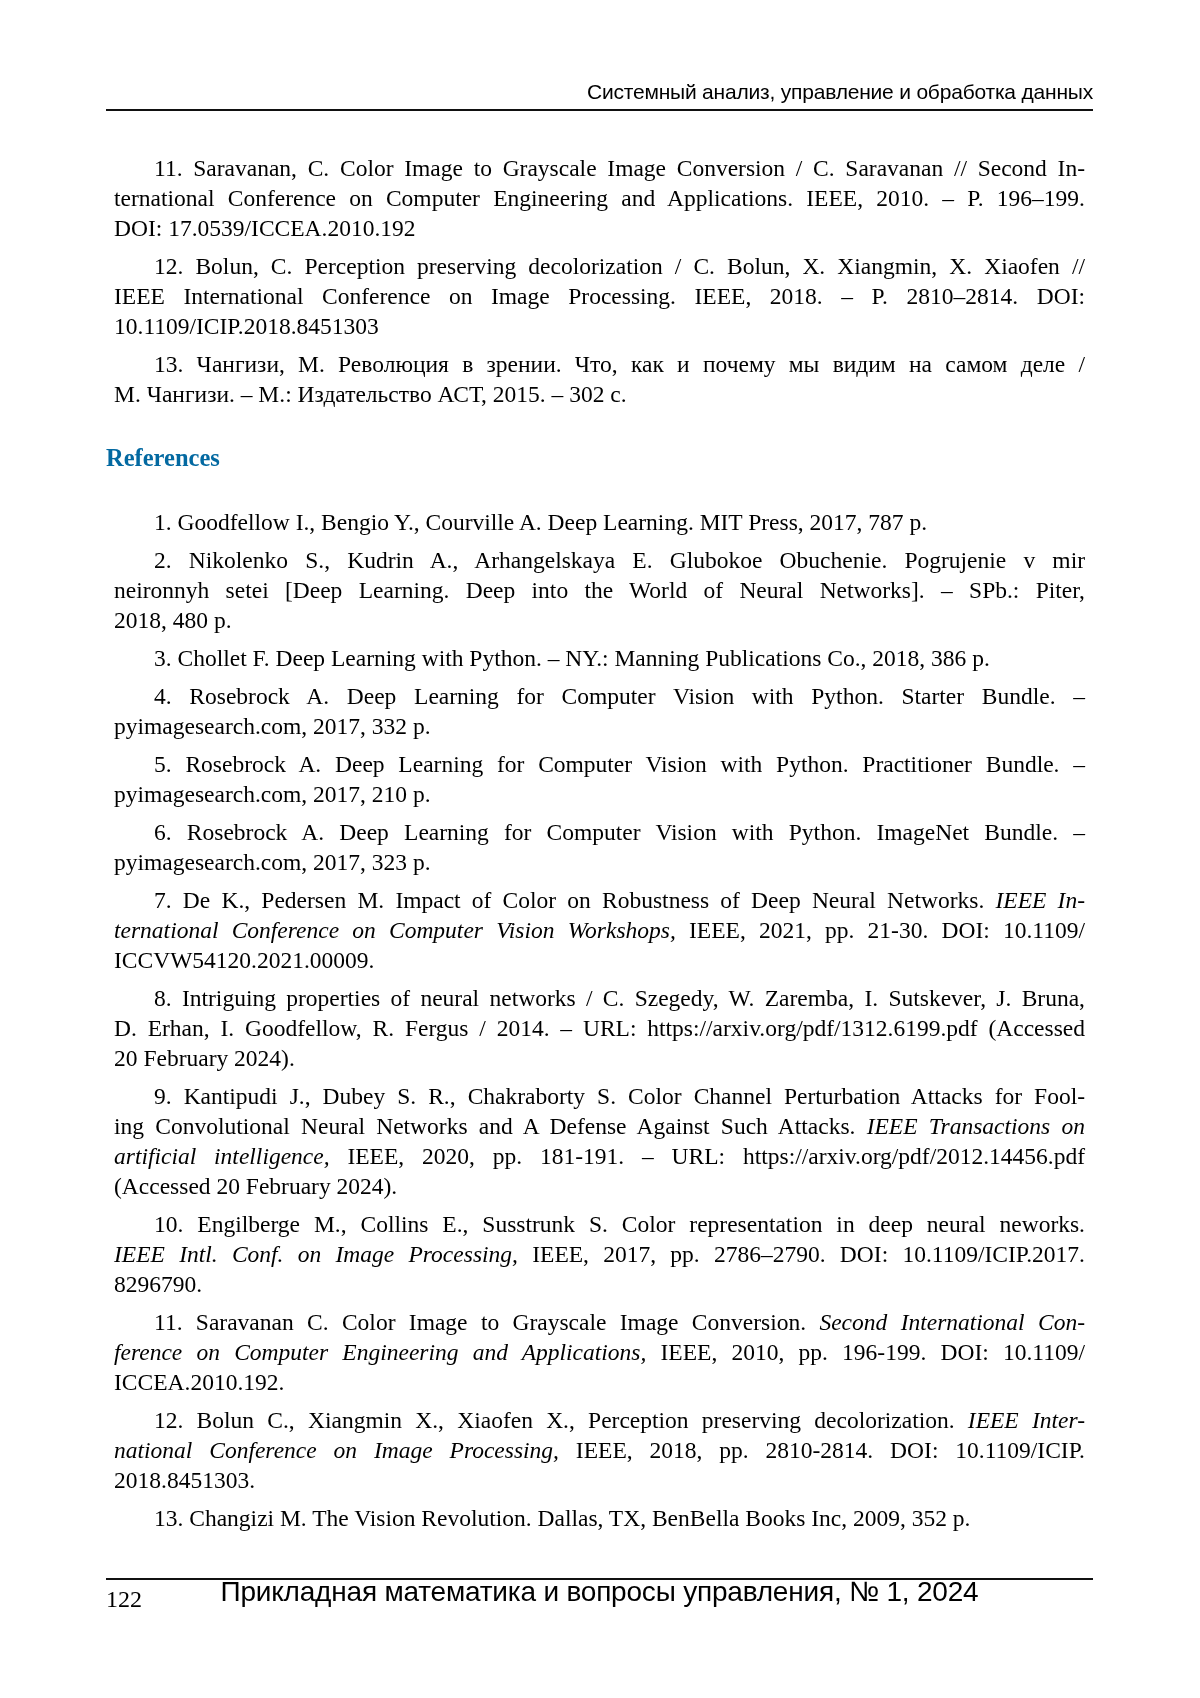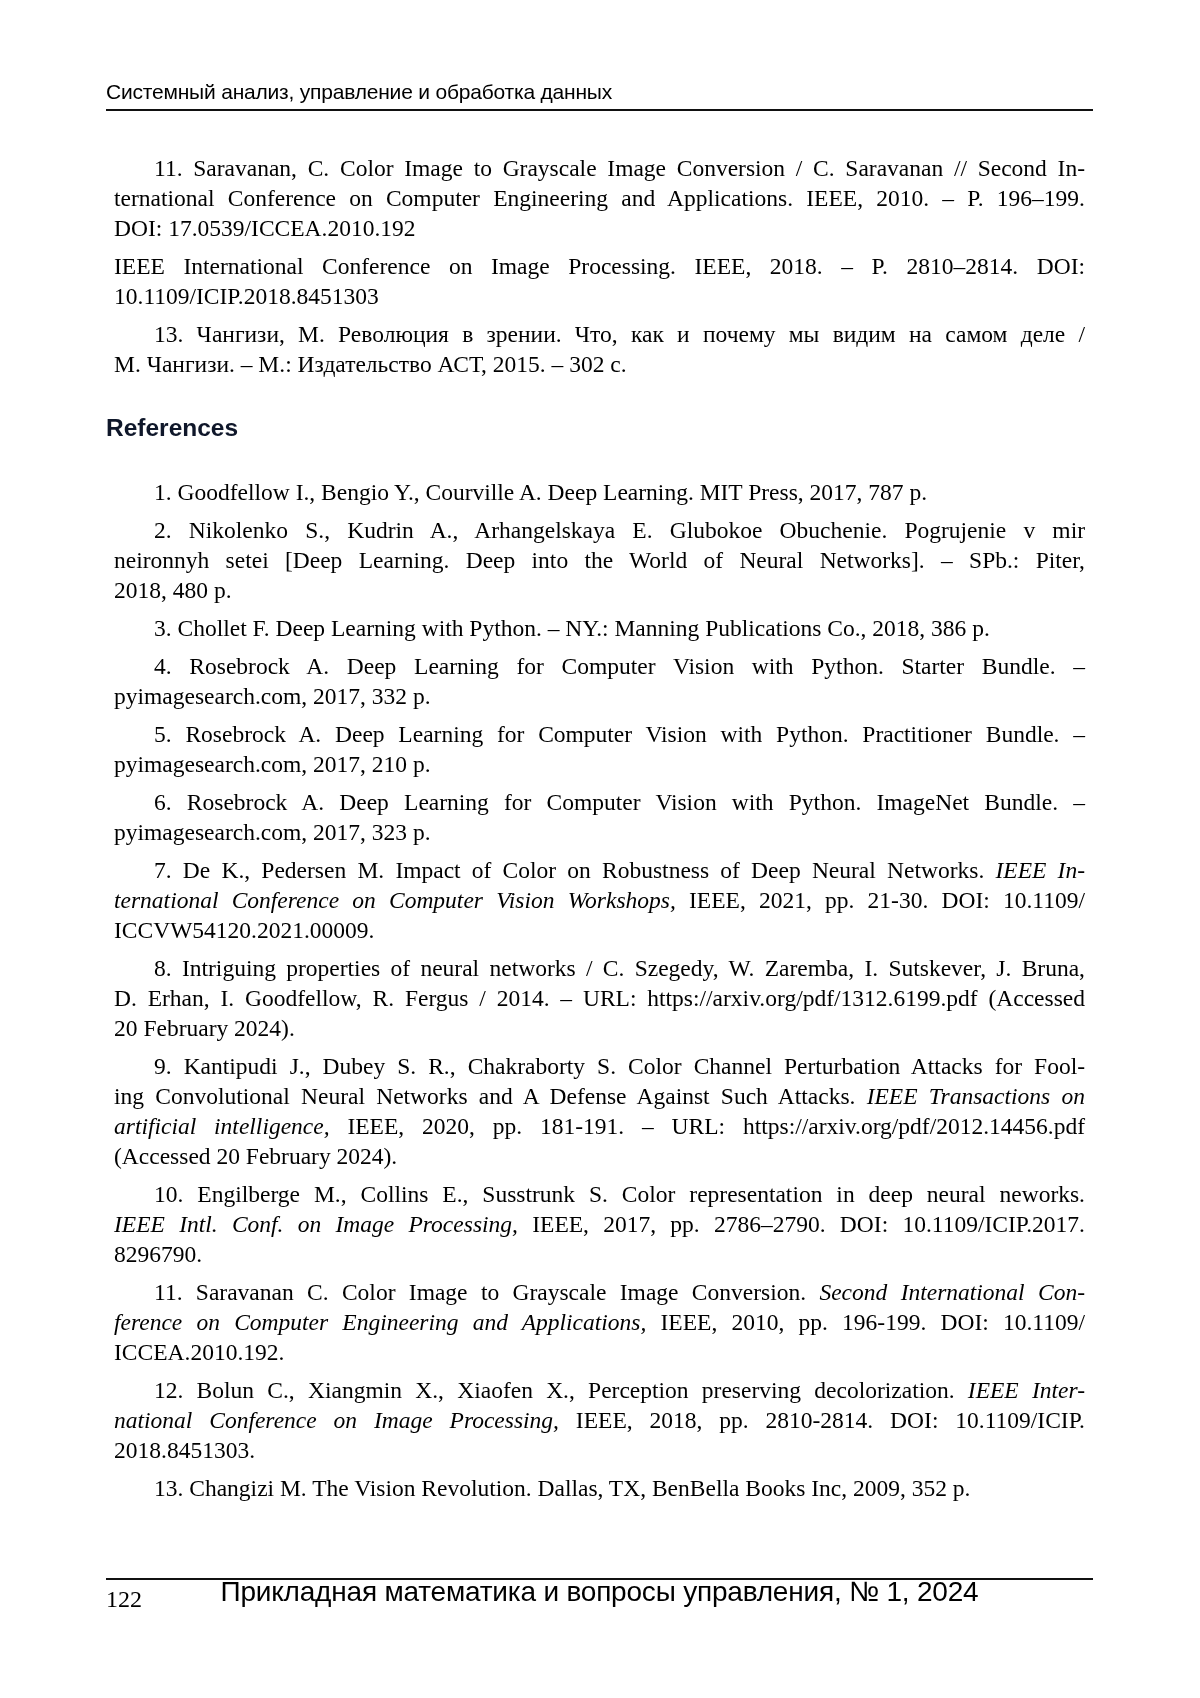--- a/index.html
+++ b/index.html
@@ -16,21 +16,21 @@
     color: #000000;
     font-family: "Liberation Serif", "DejaVu Serif", serif;
     overflow: hidden;
   }
   
   .running-header {
     position: absolute;
     top: 80px;
     left: 106px;
     right: 107px;
-    text-align: left;
+    text-align: right;
     padding-bottom: 5px;
     border-bottom: 2px solid #111111;
   }
   .running-header-text {
     font-family: "Liberation Sans", "DejaVu Sans", sans-serif;
     font-size: 21px;
     line-height: 24px;
     letter-spacing: -0.2px;
     color: #000000;
   }
@@ -50,26 +50,26 @@
     text-justify: inter-word;
     white-space: normal;
   }
   .line.last {
     text-align: left;
     text-align-last: left;
   }
   .line.first { text-indent: 40px; }
   .it { font-style: italic; }
   .refs-heading {
-    font-family: Liberation Sans, sans-serif;
+    font-family: Liberation Serif, serif;
     font-weight: bold;
     font-size: 24.5px;
     line-height: 32px;
     margin: 33px 0 33px 0;
-    color: #0f172a;
+    color: #0369a1;
   }
   
   .page-footer {
     position: absolute;
     top: 1578px;
     left: 106px;
     right: 107px;
     border-top: 2px solid #111111;
     padding-top: 0;
   }
@@ -100,20 +100,21 @@
 
   <main class="body-col">
 
     <section class="ref-list">
         <div class="para">
           <div class="line first"><span>11. Saravanan, C. Color Image to Grayscale Image Conversion / C. Saravanan // Second In-</span></div>
           <div class="line"><span>ternational Conference on Computer Engineering and Applications. IEEE, 2010. – P. 196–199.</span></div>
           <div class="line last"><span>DOI: 17.0539/ICCEA.2010.192</span></div>
         </div>
         <div class="para">
+          <div class="line first"><span>12. Bolun, C. Perception preserving decolorization / C. Bolun, X. Xiangmin, X. Xiaofen //</span></div>
           <div class="line"><span>IEEE International Conference on Image Processing. IEEE, 2018. – P. 2810–2814. DOI:</span></div>
           <div class="line last"><span>10.1109/ICIP.2018.8451303</span></div>
         </div>
         <div class="para">
           <div class="line first"><span>13. Чангизи, М. Революция в зрении. Что, как и почему мы видим на самом деле /</span></div>
           <div class="line last"><span>М. Чангизи. – М.: Издательство АСТ, 2015. – 302 с.</span></div>
         </div>
       </section>
 
     <h2 class="refs-heading">References</h2>

